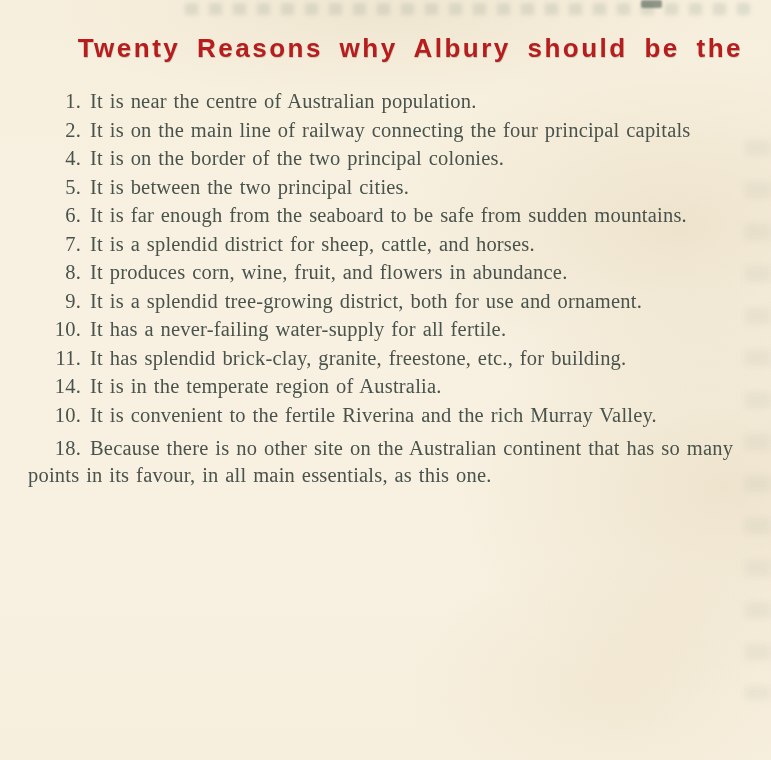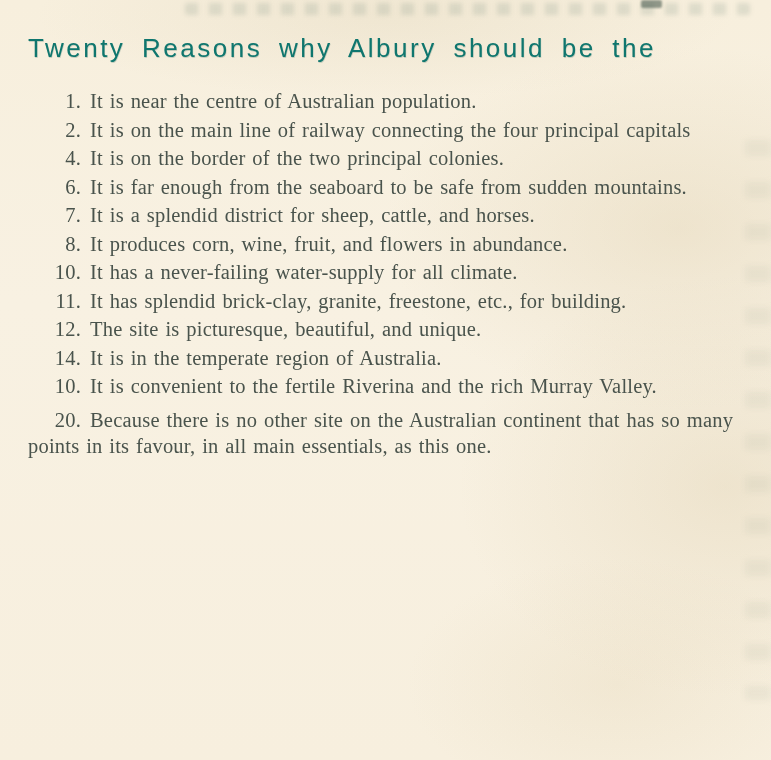--- a/index.html
+++ b/index.html
@@ -45,28 +45,28 @@
   .speck {
     position: absolute;
     top: 0; left: 641px;
     width: 21px; height: 8px;
     background: rgba(60,80,70,0.55);
     filter: blur(1px);
     border-radius: 2px;
   }
   h1.title {
     margin: 30px 28px 16px 28px;
-    text-align: left;
+    text-align: right;
     font-family: "Liberation Sans", sans-serif;
-    font-weight: normal;
+    font-weight: bold;
     font-size: 26px;
     line-height: 36px;
     letter-spacing: 2.5px;
     word-spacing: 7px;
-    color: #0f766e;
+    color: #b91c1c;
     text-shadow: 0.5px 0.5px 0 rgba(60,110,100,0.25);
   }
   .list {
     padding: 6px 22px 0 28px;
     color: #49534c;
     font-size: 20.5px;
     line-height: 26.5px;
     letter-spacing: 0.2px;
     word-spacing: 1.5px;
   }
@@ -93,24 +93,25 @@
 <div class="ghost-right"></div>
 <div class="speck"></div>
 
 <div class="content" style="position:relative;">
   <h1 class="title"><span>Twenty Reasons why Albury should be the</span><br></h1>
 
   <div class="list">
     <p class="item"><span class="num">1.</span><span class="txt">It is near the centre of Australian population.</span></p>
     <p class="item"><span class="num">2.</span><span class="txt">It is on the main line of railway connecting the four principal capitals</span></p>
     <p class="item"><span class="num">4.</span><span class="txt">It is on the border of the two principal colonies.</span></p>
+    <p class="item"><span class="num">5.</span><span class="txt">It is between the two principal cities.</span></p>
     <p class="item"><span class="num">6.</span><span class="txt">It is far enough from the seaboard to be safe from sudden mountains.</span></p>
     <p class="item"><span class="num">7.</span><span class="txt">It is a splendid district for sheep, cattle, and horses.</span></p>
     <p class="item"><span class="num">8.</span><span class="txt">It produces corn, wine, fruit, and flowers in abundance.</span></p>
-    <p class="item"><span class="num">10.</span><span class="txt">It has a never-failing water-supply for all climate.</span></p>
+    <p class="item"><span class="num">9.</span><span class="txt">It is a splendid tree-growing district, both for use and ornament.</span></p>
+    <p class="item"><span class="num">10.</span><span class="txt">It has a never-failing water-supply for all fertile.</span></p>
     <p class="item"><span class="num">11.</span><span class="txt">It has splendid brick-clay, granite, freestone, etc., for building.</span></p>
-    <p class="item"><span class="num">12.</span><span class="txt">The site is picturesque, beautiful, and unique.</span></p>
     <p class="item"><span class="num">14.</span><span class="txt">It is in the temperate region of Australia.</span></p>
     <p class="item"><span class="num">10.</span><span class="txt">It is convenient to the fertile Riverina and the rich Murray Valley.</span></p>
-    <p class="item para"><span class="num">20.</span><span class="txt">Because there is no other site on the Australian continent that has so many points in its favour, in all main essentials, as this one.</span></p>
+    <p class="item para"><span class="num">18.</span><span class="txt">Because there is no other site on the Australian continent that has so many points in its favour, in all main essentials, as this one.</span></p>
 
   </div>
 </div>
 
 </body></html>

